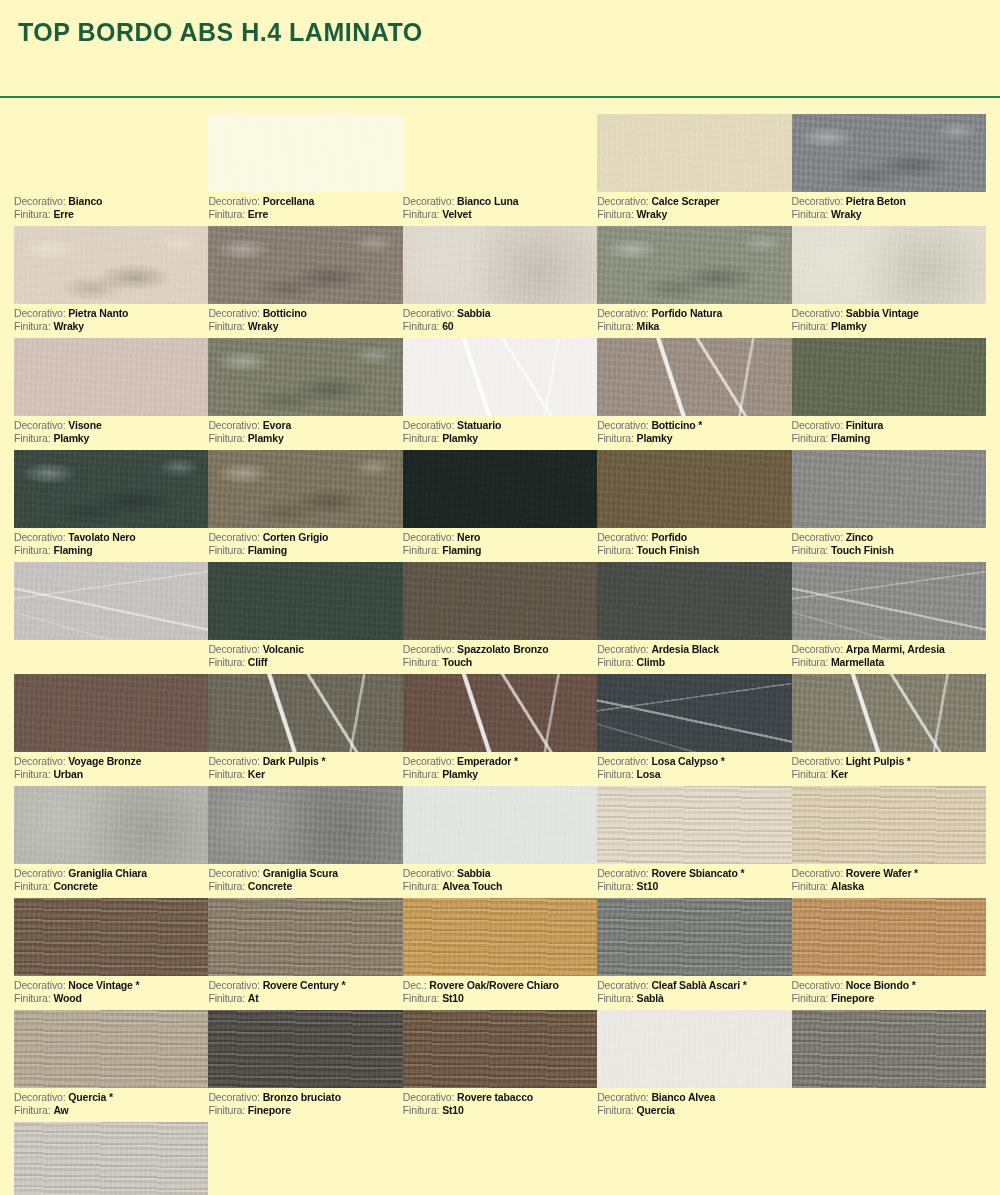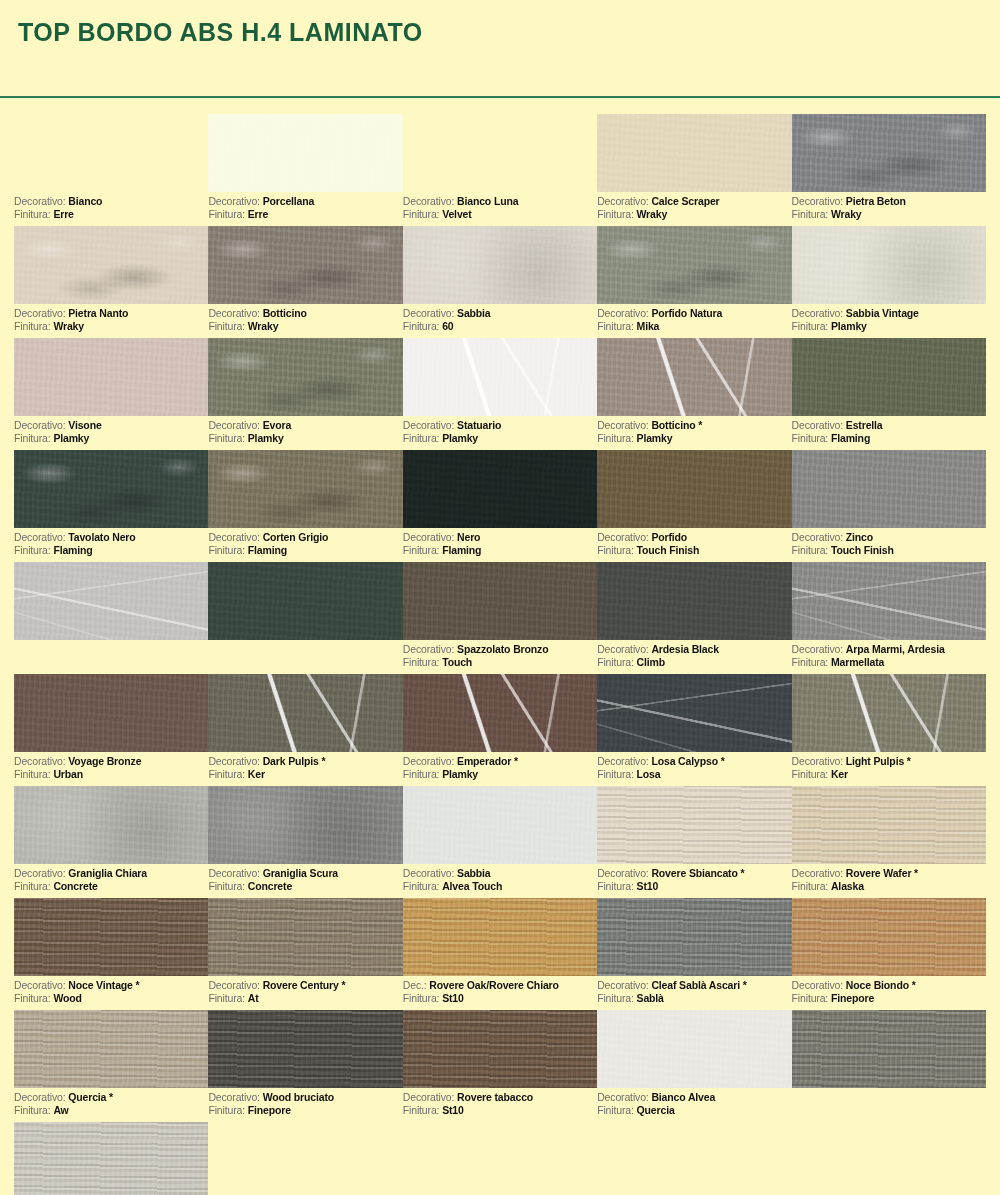--- a/index.html
+++ b/index.html
@@ -228,21 +228,21 @@
       <div class="cell">
         <div class="swatch tex-marble" style="background: rgb(157, 144, 134);"></div>
         <div class="caption">
           <div class="capline"><span>Decorativo:</span> <span class="val">Botticino *</span></div>
           <div class="capline"><span>Finitura:</span> <span class="val">Plamky</span></div>
         </div>
       </div>
       <div class="cell">
         <div class="swatch tex-flat" style="background: rgb(100, 107, 84);"></div>
         <div class="caption">
-          <div class="capline"><span>Decorativo:</span> <span class="val">Estrella</span></div>
+          <div class="capline"><span>Decorativo:</span> <span class="val">Finitura</span></div>
           <div class="capline"><span>Finitura:</span> <span class="val">Flaming</span></div>
         </div>
       </div>
       <div class="cell">
         <div class="swatch tex-stone" style="background: rgb(59, 74, 68);"></div>
         <div class="caption">
           <div class="capline"><span>Decorativo:</span> <span class="val">Tavolato Nero</span></div>
           <div class="capline"><span>Finitura:</span> <span class="val">Flaming</span></div>
         </div>
       </div>
@@ -272,20 +272,24 @@
         <div class="caption">
           <div class="capline"><span>Decorativo:</span> <span class="val">Zinco</span></div>
           <div class="capline"><span>Finitura:</span> <span class="val">Touch Finish</span></div>
         </div>
       </div>
       <div class="cell">
         <div class="swatch tex-slate" style="background: rgb(198, 196, 194);"></div>
       </div>
       <div class="cell">
         <div class="swatch tex-flat" style="background: rgb(59, 74, 65);"></div>
+        <div class="caption">
+          <div class="capline"><span>Decorativo:</span> <span class="val">Volcanic</span></div>
+          <div class="capline"><span>Finitura:</span> <span class="val">Cliff</span></div>
+        </div>
       </div>
       <div class="cell">
         <div class="swatch tex-flat" style="background: rgb(97, 87, 74);"></div>
         <div class="caption">
           <div class="capline"><span>Decorativo:</span> <span class="val">Spazzolato Bronzo</span></div>
           <div class="capline"><span>Finitura:</span> <span class="val">Touch</span></div>
         </div>
       </div>
       <div class="cell">
         <div class="swatch tex-flat" style="background: rgb(74, 78, 73);"></div>
@@ -409,21 +413,21 @@
       <div class="cell">
         <div class="swatch tex-wood" style="background: rgb(182, 171, 151);"></div>
         <div class="caption">
           <div class="capline"><span>Decorativo:</span> <span class="val">Quercia *</span></div>
           <div class="capline"><span>Finitura:</span> <span class="val">Aw</span></div>
         </div>
       </div>
       <div class="cell">
         <div class="swatch tex-wood" style="background: rgb(78, 74, 69);"></div>
         <div class="caption">
-          <div class="capline"><span>Decorativo:</span> <span class="val">Wood bruciato</span></div>
+          <div class="capline"><span>Decorativo:</span> <span class="val">Bronzo bruciato</span></div>
           <div class="capline"><span>Finitura:</span> <span class="val">Finepore</span></div>
         </div>
       </div>
       <div class="cell">
         <div class="swatch tex-wood" style="background: rgb(107, 86, 66);"></div>
         <div class="caption">
           <div class="capline"><span>Decorativo:</span> <span class="val">Rovere tabacco</span></div>
           <div class="capline"><span>Finitura:</span> <span class="val">St10</span></div>
         </div>
       </div>

